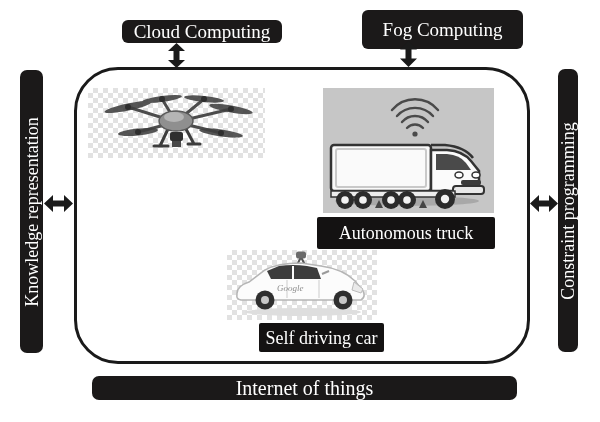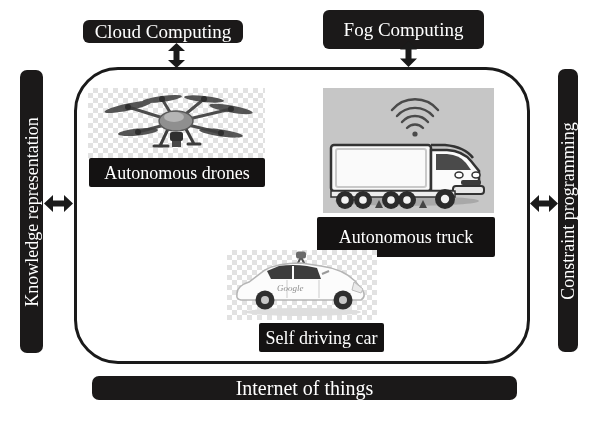--- a/index.html
+++ b/index.html
@@ -5,21 +5,21 @@
   html,body{margin:0;padding:0;background:#ffffff;}
   .stage{
     position:relative;width:600px;height:422px;background:#ffffff;overflow:hidden;
     font-family:"Liberation Serif","DejaVu Serif",serif;
   }
   .bar{
     position:absolute;background:#1b1919;color:#ffffff;
     display:flex;align-items:center;justify-content:center;
     border-radius:6px;line-height:1;
   }
-  .pill{font-size:19px;}
+  .pill{font-size:19px;margin-left:39px;}
   .vbar{border-radius:7px;}
   .vbar span{transform:rotate(-90deg);white-space:nowrap;font-size:18px;}
   .iotbar{font-size:20px;border-radius:7px;}
   .caption{
     position:absolute;background:#141212;color:#ffffff;
     display:flex;align-items:center;justify-content:center;
     font-size:18px;border-radius:2px;line-height:1;
   }
   .mainbox{
     position:absolute;left:74px;top:67px;width:456px;height:297px;
@@ -96,21 +96,20 @@
           <circle cx="50" cy="44" r="3"></circle>
           <circle cx="133" cy="45" r="3"></circle>
       </g>
       <path d="M80,41 L72,58 M98,41 L106,56 M66,58 L80,58 M100,56 L112,56" stroke="#3c3c3c" stroke-width="3" fill="none" stroke-linecap="round"></path>
       <ellipse cx="88" cy="33" rx="17" ry="10" fill="#8f8f8f" stroke="#5a5a5a" stroke-width="1.5"></ellipse>
       <ellipse cx="86" cy="29" rx="10" ry="5" fill="#b5b5b5"></ellipse>
       <rect x="82" y="44" width="13" height="9" rx="2" fill="#2f2f2f"></rect>
       <rect x="84" y="53" width="9" height="6" fill="#474747"></rect>
     </svg>
   </div>
-  <div class="caption" style="left:89px;top:158px;width:176px;height:29px;">Autonomous drones</div>
 
   <div class="img truckbg" style="left:323px;top:88px;width:171px;height:125px;">
     <svg width="171" height="125" viewBox="0 0 171 125">
       <ellipse cx="84" cy="113" rx="72" ry="5" fill="#a8a8a8"></ellipse>
       <g stroke="#4a4a4a" fill="none" stroke-width="2.4" stroke-linecap="round">
         <path d="M84,40 A11,11 0 0 1 100,40"></path>
         <path d="M79,34 A17,17 0 0 1 105,34"></path>
         <path d="M74,28 A24,24 0 0 1 110,28"></path>
         <path d="M69,22 A30,30 0 0 1 115,22"></path>
       </g>
@@ -133,21 +132,21 @@
           <circle cx="40" cy="112" r="3.8" fill="#f2f2f2"></circle>
         <circle cx="68" cy="112" r="9" fill="#2b2b2b"></circle>
           <circle cx="68" cy="112" r="3.8" fill="#f2f2f2"></circle>
         <circle cx="84" cy="112" r="9" fill="#2b2b2b"></circle>
           <circle cx="84" cy="112" r="3.8" fill="#f2f2f2"></circle>
         <circle cx="122" cy="111" r="10" fill="#2b2b2b"></circle>
           <circle cx="122" cy="111" r="4.2" fill="#f2f2f2"></circle>
       </g>
     </svg>
   </div>
-  <div class="caption" style="left:317px;top:217px;width:178px;height:40px;">Autonomous truck</div>
+  <div class="caption" style="left:317px;top:217px;width:178px;height:32px;">Autonomous truck</div>
 
   <div class="img checker" style="left:227px;top:250px;width:150px;height:70px;">
     <svg width="150" height="70" viewBox="0 0 150 70">
       <ellipse cx="76" cy="62" rx="58" ry="4" fill="#dedede"></ellipse>
       <g>
         <rect x="58" y="15" width="30" height="3.5" rx="1.5" fill="#8a8a8a"></rect>
         <path d="M70,15 L74,7 L78,15" stroke="#555555" stroke-width="2" fill="none"></path>
         <rect x="69" y="1.5" width="10" height="7" rx="2.5" fill="#6a6a6a"></rect>
       </g>
       <path d="M10,45 Q9,36 22,32 L38,20 Q50,13 74,13 L94,16 Q116,19 128,31 L136,41 Q139,47 134,50 L14,50 Q9,49 10,45 Z" fill="#fcfcfc" stroke="#b5b5b5" stroke-width="1.5"></path>

